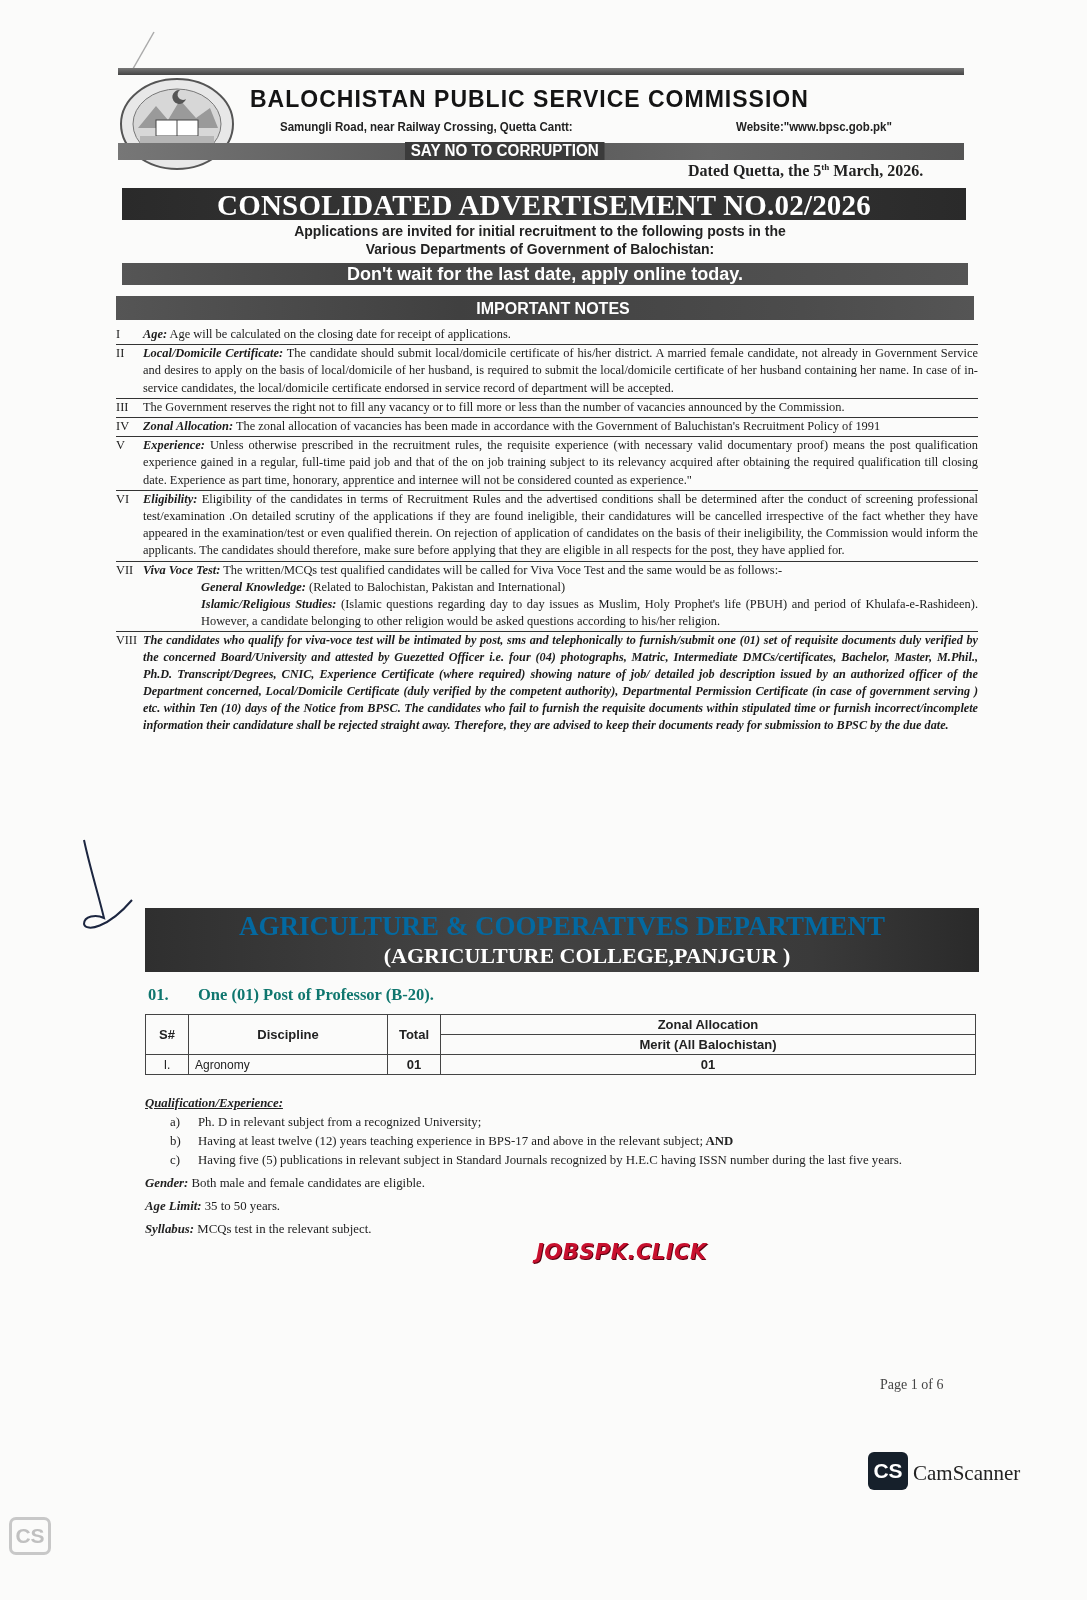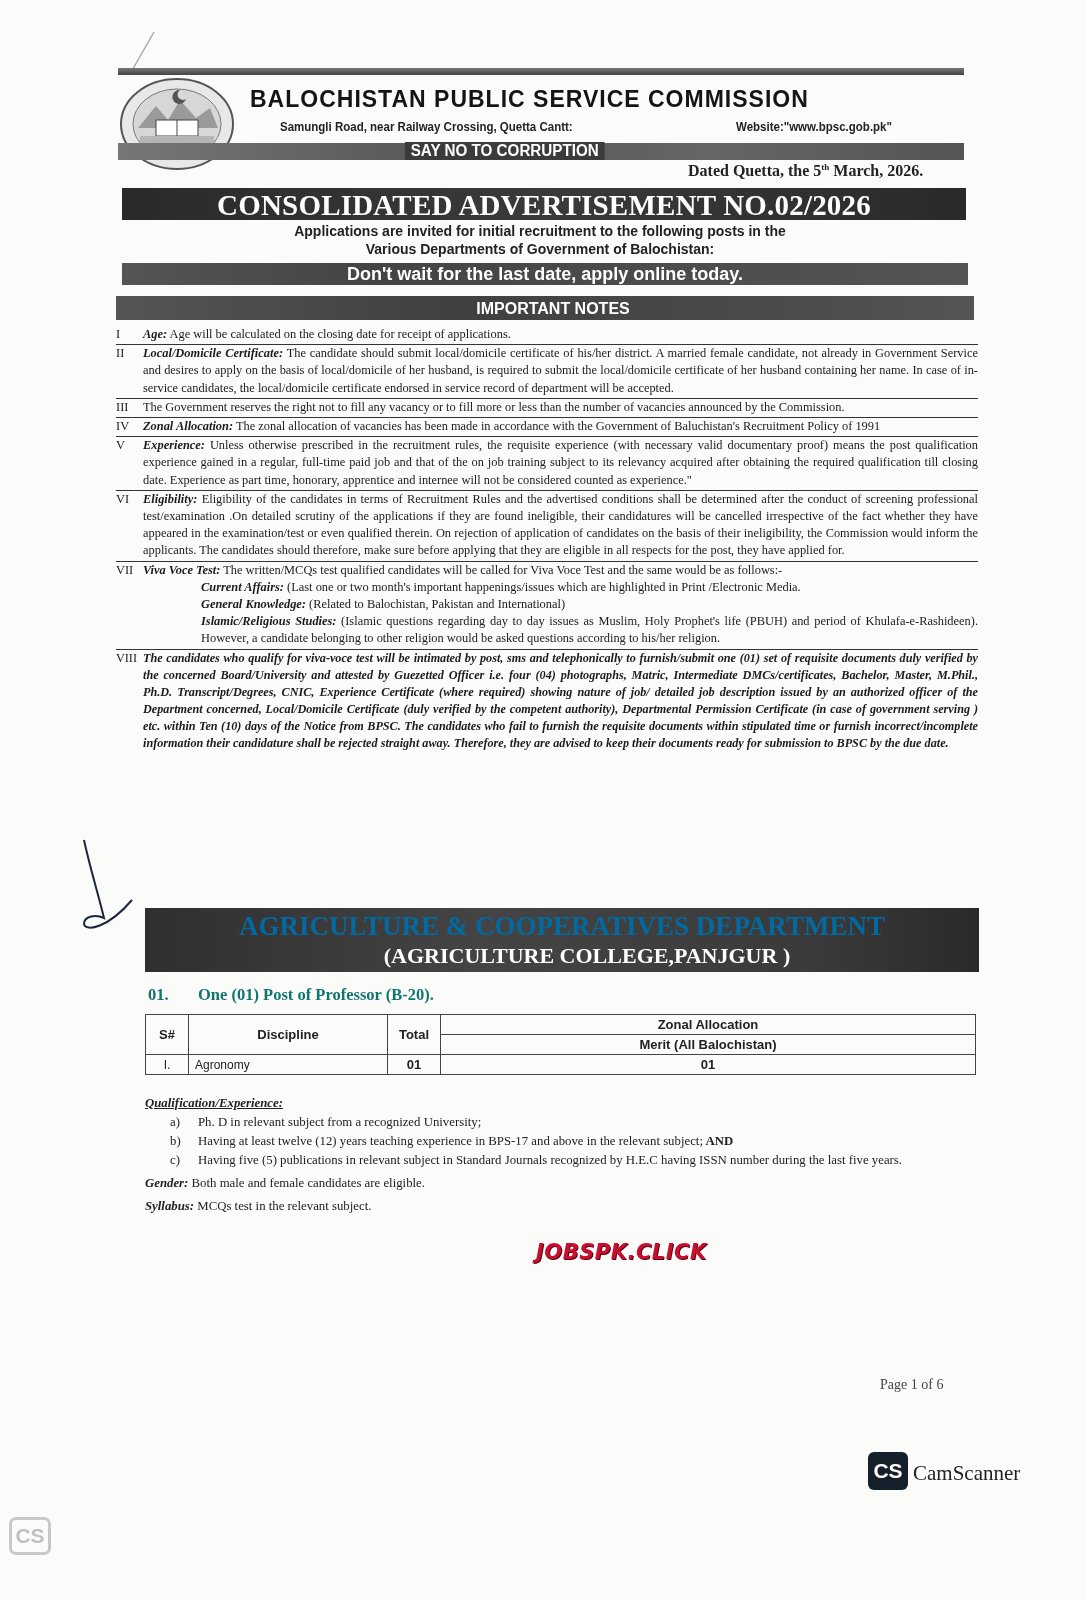--- a/index.html
+++ b/index.html
@@ -135,21 +135,20 @@
     <div class="note-body"><span class="note-label">Experience:</span><span> Unless otherwise prescribed in the recruitment rules, the requisite experience (with necessary valid documentary proof) means the post qualification experience gained in a regular, full-time paid job and that of the on job training subject to its relevancy acquired after obtaining the required qualification till closing date. Experience as part time, honorary, apprentice and internee will not be considered counted as experience."</span></div>
   </div>
   <div class="note">
     <div class="note-num">VI</div>
     <div class="note-body"><span class="note-label">Eligibility:</span><span> Eligibility of the candidates in terms of Recruitment Rules and the advertised conditions shall be determined after the conduct of screening professional test/examination .On detailed scrutiny of the applications if they are found ineligible, their candidatures will be cancelled irrespective of the fact whether they have appeared in the examination/test or even qualified therein. On rejection of application of candidates on the basis of their ineligibility, the Commission would inform the applicants. The candidates should therefore, make sure before applying that they are eligible in all respects for the post, they have applied for.</span></div>
   </div>
   <div class="note">
     <div class="note-num">VII</div>
     <div class="note-body">
       <div><span class="note-label">Viva Voce Test:</span><span> The written/MCQs test qualified candidates will be called for Viva Voce Test and the same would be as follows:-</span></div>
-      <div class="sub"><span class="note-label">Current Affairs:</span><span> (Last one or two month's important happenings/issues which are highlighted in Print /Electronic Media.</span></div>
       <div class="sub"><span class="note-label">General Knowledge:</span><span> (Related to Balochistan, Pakistan and International)</span></div>
       <div class="sub"><span class="note-label">Islamic/Religious Studies:</span><span> (Islamic questions regarding day to day issues as Muslim, Holy Prophet's life (PBUH) and period of Khulafa-e-Rashideen). However, a candidate belonging to other religion would be asked questions according to his/her religion.</span></div>
     </div>
   </div>
   <div class="note nobb note-viii">
     <div class="note-num" style="font-style:normal;font-weight:normal">VIII</div>
     <div class="note-body">The candidates who qualify for viva-voce test will be intimated by post, sms and telephonically to furnish/submit one (01) set of requisite documents duly verified by the concerned Board/University and attested by Guezetted Officer i.e. four (04) photographs, Matric, Intermediate DMCs/certificates, Bachelor, Master, M.Phil., Ph.D. Transcript/Degrees, CNIC, Experience Certificate (where required) showing nature of job/ detailed job description issued by an authorized officer of the Department concerned, Local/Domicile Certificate (duly verified by the competent authority), Departmental Permission Certificate (in case of government serving ) etc. within Ten (10) days of the Notice from BPSC. The candidates who fail to furnish the requisite documents within stipulated time or furnish incorrect/incomplete information their candidature shall be rejected straight away. Therefore, they are advised to keep their documents ready for submission to BPSC by the due date.</div>
   </div>
 </div>
 
@@ -193,20 +192,21 @@
     <li>
         <span class="lt">b)</span>
         <span><span>Having at least twelve (12) years teaching experience in BPS-17 and above in the relevant subject;</span><b> AND</b></span>
       </li>
     <li>
         <span class="lt">c)</span>
         <span>Having five (5) publications in relevant subject in Standard Journals recognized by H.E.C having ISSN number during the last five years.</span>
       </li>
   </ul>
   <div class="field"><span class="field-label">Gender:</span><span> Both male and female candidates are eligible.</span></div>
+  <div class="field"><span class="field-label">Age Limit:</span><span> 35 to 50 years.</span></div>
   <div class="field"><span class="field-label">Syllabus:</span><span> MCQs test in the relevant subject.</span></div>
 </div>
 
 <div class="abs watermark-site">JOBSPK.CLICK</div>
 
 <div class="abs page-no">Page 1 of 6</div>
 
 <div class="abs cs-badge">CS</div>
 <div class="abs cs-brand">CamScanner</div>
 

